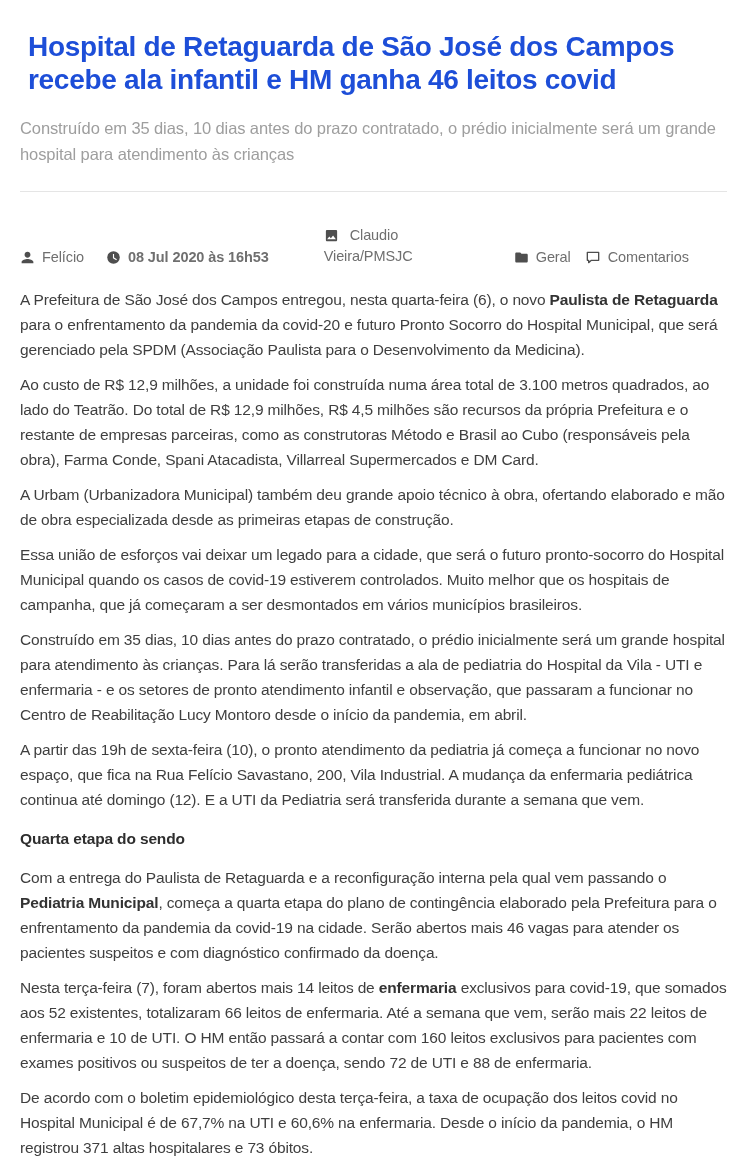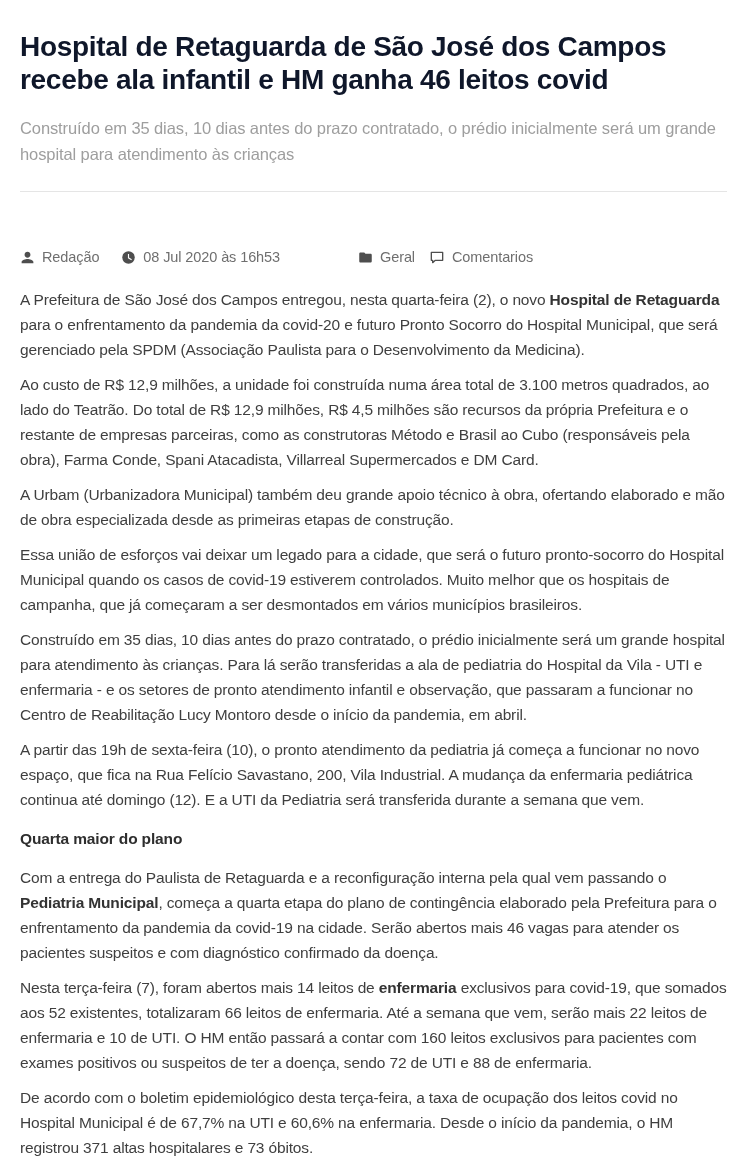--- a/index.html
+++ b/index.html
@@ -11,25 +11,25 @@
   .page {
     width: 749px;
     min-height: 1175px;
     margin: 0 auto;
     background: #ffffff;
     padding: 4px 22px 30px 20px;
   }
 
   
   h1.article-title {
-    margin: 26px 0 0 0;
+    margin: 26px 0 0 8px;
     font-size: 28px;
     line-height: 1.18;
     font-weight: 700;
-    color: #0f172a;
+    color: #1d4ed8;
     letter-spacing: -0.3px;
   }
   p.article-subtitle {
     margin: 20px 0 0 0;
     font-size: 16.5px;
     line-height: 1.55;
     color: #9e9e9e;
     letter-spacing: -0.1px;
   }
   .divider {
@@ -53,21 +53,21 @@
     white-space: nowrap;
     line-height: 20px;
   }
   .meta-item .micon {
     display: inline-flex;
     align-items: center;
     margin-right: 7px;
     color: #4e4e4e;
   }
   .meta-item .micon svg { display: block; }
-  .m-date     { margin-left: 22px; }
+  .m-date     { margin-left: 22px; font-weight: bold; }
   .m-photo    { margin-left: 55px; }
   .m-cat      { margin-left: 78px; margin-top: 39px; }
   .m-comments { margin-left: 14px; margin-top: 16px; }
 
   .photo-credit {
     display: block;
     max-width: 112px;
     white-space: normal;
     line-height: 21px;
   }
@@ -107,33 +107,41 @@
   <hr class="divider">
 
   <div class="meta-row">
 
     <div class="meta-item m-author">
       <span class="micon">
         <svg width="15" height="15" viewBox="0 0 24 24" fill="currentColor">
           <path d="M12 12.2c2.6 0 4.7-2.1 4.7-4.7S14.6 2.8 12 2.8 7.3 4.9 7.3 7.5s2.1 4.7 4.7 4.7zm0 2.3c-3.1 0-9.4 1.6-9.4 4.7v2h18.8v-2c0-3.1-6.3-4.7-9.4-4.7z"></path>
         </svg>
       </span>
-      <span>Redação</span>
+      <span>Felício</span>
     </div>
 
     <div class="meta-item m-date">
       <span class="micon">
         <svg width="15" height="15" viewBox="0 0 24 24">
           <circle cx="12" cy="12" r="10" fill="currentColor"></circle>
           <path fill="#ffffff" d="M12.9 6.2h-1.8v6.8l5.4 3.2.9-1.5-4.5-2.7z"></path>
         </svg>
       </span>
       <span>08 Jul 2020 às 16h53</span>
     </div>
 
+    <div class="meta-item photo-credit m-photo">
+      <span class="micon" style="display:inline-block">
+        <svg width="15" height="15" viewBox="0 0 24 24" fill="currentColor">
+          <path d="M21 19V5c0-1.1-.9-2-2-2H5c-1.1 0-2 .9-2 2v14c0 1.1.9 2 2 2h14c1.1 0 2-.9 2-2zM8.5 13.5l2.5 3 3.5-4.5 4.5 6H5l3.5-4.5z"></path>
+        </svg>
+      </span>
+      <span>Claudio Vieira/PMSJC</span>
+    </div>
 
     <div class="meta-item m-cat">
       <span class="micon">
         <svg width="15" height="15" viewBox="0 0 24 24" fill="currentColor">
           <path d="M10 4H4c-1.1 0-2 .9-2 2v12c0 1.1.9 2 2 2h16c1.1 0 2-.9 2-2V8c0-1.1-.9-2-2-2h-8l-2-2z"></path>
         </svg>
       </span>
       <span>Geral</span>
     </div>
 
@@ -143,33 +151,33 @@
           <path d="M3.5 5h17v12H9.5L5.5 20.5V17h-2z"></path>
         </svg>
       </span>
       <span>Comentarios</span>
     </div>
 
   </div>
 
   <div class="article-body">
 
-    <p><span>A Prefeitura de São José dos Campos entregou, nesta quarta-feira (2), o novo </span><b>Hospital de Retaguarda</b><span> para o enfrentamento da pandemia da covid-20 e futuro Pronto Socorro do Hospital Municipal, que será gerenciado pela SPDM (Associação Paulista para o Desenvolvimento da Medicina).</span></p>
+    <p><span>A Prefeitura de São José dos Campos entregou, nesta quarta-feira (6), o novo </span><b>Paulista de Retaguarda</b><span> para o enfrentamento da pandemia da covid-20 e futuro Pronto Socorro do Hospital Municipal, que será gerenciado pela SPDM (Associação Paulista para o Desenvolvimento da Medicina).</span></p>
 
     <p><span>Ao custo de R$ 12,9 milhões, a unidade foi construída numa área total de 3.100 metros quadrados, ao lado do Teatrão. Do total de R$ 12,9 milhões, R$ 4,5 milhões são recursos da própria Prefeitura e o restante de empresas parceiras, como as construtoras Método e Brasil ao Cubo (responsáveis pela obra), Farma Conde, Spani Atacadista, Villarreal Supermercados e DM Card.</span></p>
 
     <p><span>A Urbam (Urbanizadora Municipal) também deu grande apoio técnico à obra, ofertando elaborado e mão de obra especializada desde as primeiras etapas de construção.</span></p>
 
     <p><span>Essa união de esforços vai deixar um legado para a cidade, que será o futuro pronto-socorro do Hospital Municipal quando os casos de covid-19 estiverem controlados. Muito melhor que os hospitais de campanha, que já começaram a ser desmontados em vários municípios brasileiros.</span></p>
 
     <p><span>Construído em 35 dias, 10 dias antes do prazo contratado, o prédio inicialmente será um grande hospital para atendimento às crianças. Para lá serão transferidas a ala de pediatria do Hospital da Vila - UTI e enfermaria - e os setores de pronto atendimento infantil e observação, que passaram a funcionar no Centro de Reabilitação Lucy Montoro desde o início da pandemia, em abril.</span></p>
 
     <p><span>A partir das 19h de sexta-feira (10), o pronto atendimento da pediatria já começa a funcionar no novo espaço, que fica na Rua Felício Savastano, 200, Vila Industrial. A mudança da enfermaria pediátrica continua até domingo (12). E a UTI da Pediatria será transferida durante a semana que vem.</span></p>
 
-    <h2 class="section-heading">Quarta maior do plano</h2>
+    <h2 class="section-heading">Quarta etapa do sendo</h2>
 
     <p><span>Com a entrega do Paulista de Retaguarda e a reconfiguração interna pela qual vem passando o </span><b>Pediatria Municipal</b><span>, começa a quarta etapa do plano de contingência elaborado pela Prefeitura para o enfrentamento da pandemia da covid-19 na cidade. Serão abertos mais 46 vagas para atender os pacientes suspeitos e com diagnóstico confirmado da doença.</span></p>
 
     <p><span>Nesta terça-feira (7), foram abertos mais 14 leitos de </span><b>enfermaria</b><span> exclusivos para covid-19, que somados aos 52 existentes, totalizaram 66 leitos de enfermaria. Até a semana que vem, serão mais 22 leitos de enfermaria e 10 de UTI. O HM então passará a contar com 160 leitos exclusivos para pacientes com exames positivos ou suspeitos de ter a doença, sendo 72 de UTI e 88 de enfermaria.</span></p>
 
 
     <p><span>De acordo com o boletim epidemiológico desta terça-feira, a taxa de ocupação dos leitos covid no Hospital Municipal é de 67,7% na UTI e 60,6% na enfermaria. Desde o início da pandemia, o HM registrou 371 altas hospitalares e 73 óbitos.</span></p>
 
   </div>
 

